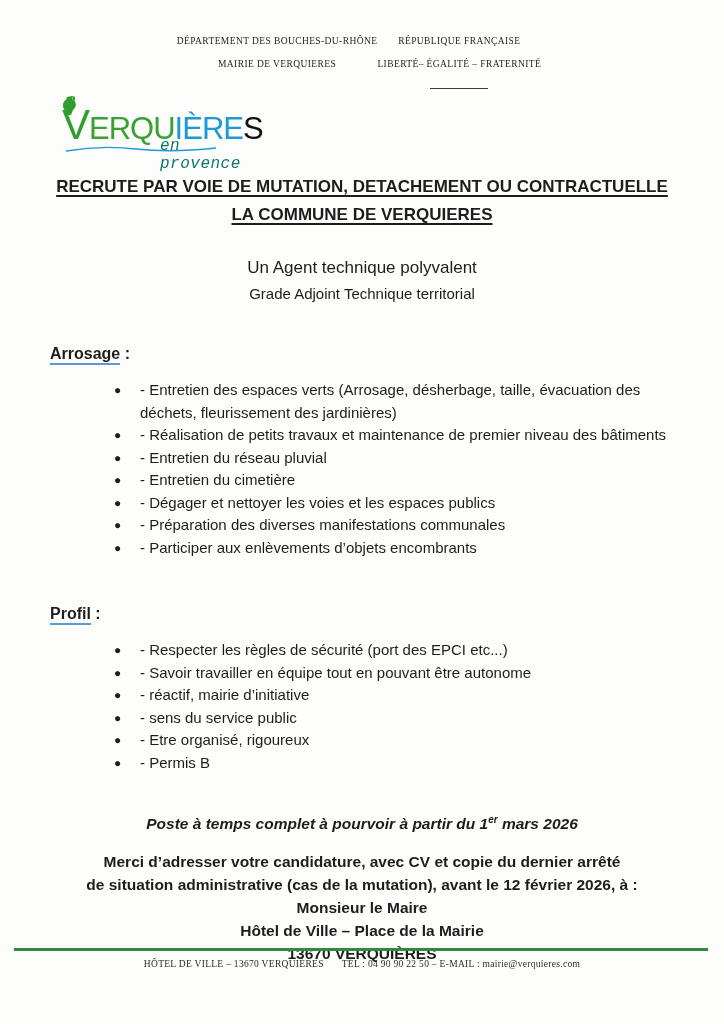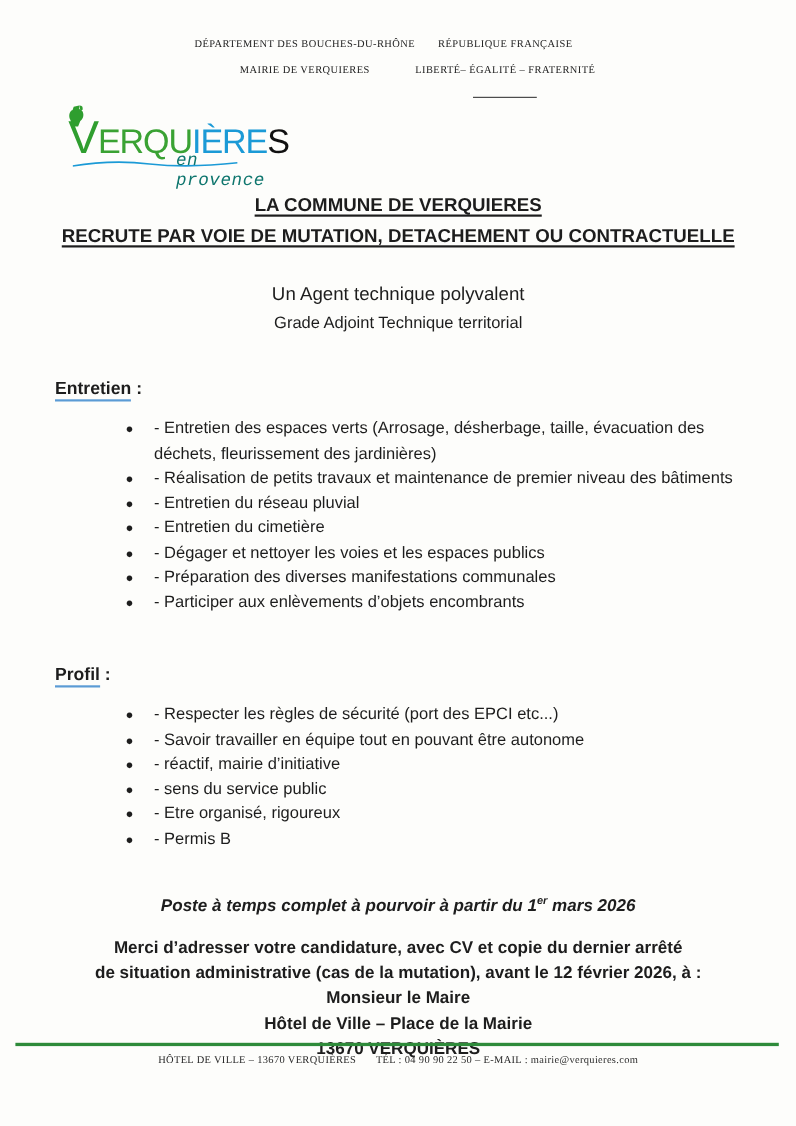--- a/index.html
+++ b/index.html
@@ -75,31 +75,31 @@
       <path d="M13 1 Q17 1 16 5 L14 5 Z" fill="#2f9e2f"></path>
     </svg>
     <div class="logo-text"><span class="lv">V</span><span class="lg">ERQU</span><span class="lb">IÈRE</span><span class="ls">S</span></div>
     <svg class="logo-wave" width="150" height="12" viewBox="0 0 150 12">
       <path d="M0 8 Q35 2 70 6 T150 5" fill="none" stroke="#1b9ad6" stroke-width="1.4"></path>
     </svg>
     <div class="logo-tag">en provence</div>
   </div>
 
   <div class="title">
+    <div class="t-line">RECRUTE PAR VOIE DE MUTATION, DETACHEMENT OU CONTRACTUELLE</div>
     <div class="t-line">LA COMMUNE DE VERQUIERES</div>
-    <div class="t-line">RECRUTE PAR VOIE DE MUTATION, DETACHEMENT OU CONTRACTUELLE</div>
   </div>
 
   <div class="position">
     <div class="pos-title">Un Agent technique polyvalent</div>
     <div class="pos-grade">Grade Adjoint Technique territorial</div>
   </div>
 
   <div class="section sec-missions">
-    <div class="sec-head"><span class="sec-word">Entretien</span><span> :</span></div>
+    <div class="sec-head"><span class="sec-word">Arrosage</span><span> :</span></div>
     <div class="blist">
         <div class="bitem">
         <span class="bullet">●</span>
         <span class="btext">- Entretien des espaces verts (Arrosage, désherbage, taille, évacuation des déchets, fleurissement des jardinières)</span>
       </div>
         <div class="bitem">
         <span class="bullet">●</span>
         <span class="btext">- Réalisation de petits travaux et maintenance de premier niveau des bâtiments</span>
       </div>
         <div class="bitem">

